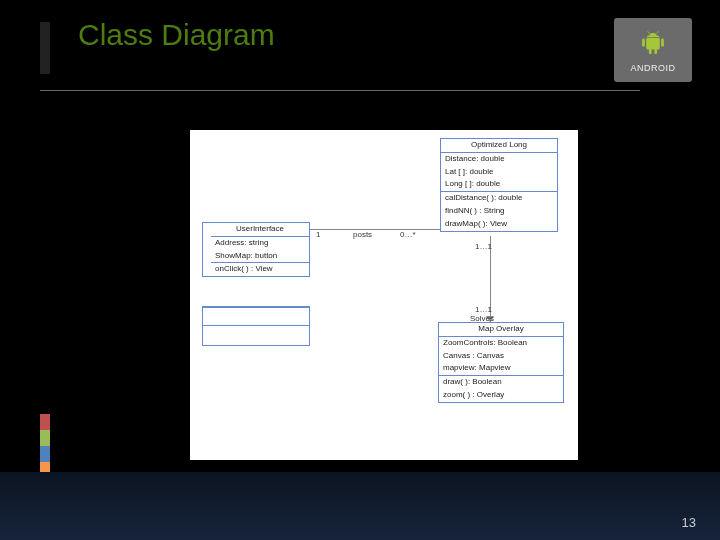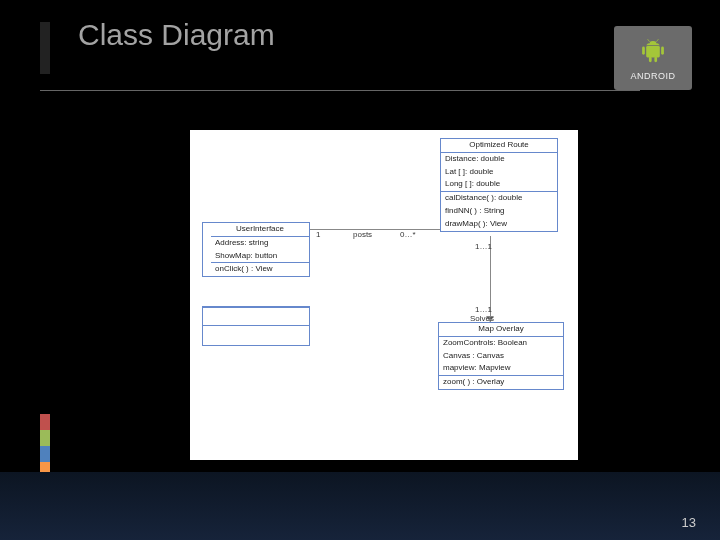--- a/index.html
+++ b/index.html
@@ -12,21 +12,21 @@
     overflow: hidden;
   }
   .header {
     position: relative;
     padding: 18px 0 0 78px;
     height: 96px;
   }
   .title {
     font-family: "Trebuchet MS", "Segoe UI", sans-serif;
     font-size: 30px;
-    color: #a3a3a3;
+    color: #4d7c0f;
     font-weight: 400;
   }
   .title-bar {
     position: absolute;
     left: 40px;
     top: 22px;
     width: 10px;
     height: 52px;
     background: #222;
   }
@@ -34,21 +34,21 @@
     position: absolute;
     left: 40px;
     top: 90px;
     width: 600px;
     height: 1px;
     background: #666;
   }
   .android-logo {
     position: absolute;
     right: 28px;
-    top: 26px;
+    top: 18px;
     width: 78px;
     height: 64px;
     background: #6b6b6b;
     border-radius: 3px;
     display: flex;
     flex-direction: column;
     align-items: center;
     justify-content: center;
     gap: 2px;
   }
@@ -183,41 +183,42 @@
       <div class="row">onClick( ) : View</div>
     </div>
   </div>
 
   <div class="uml-box" style="left:12px; top:176px; width:108px; height:40px;">
     <div class="sec" style="height:18px;"></div>
     <div class="sec" style="height:18px;"></div>
   </div>
 
   <div class="uml-box" style="left:250px; top:8px; width:118px;">
-    <div class="row name">Optimized Route</div>
+    <div class="row name">Optimized Long</div>
     <div class="sec">
       <div class="row">Distance: double</div>
       <div class="row">Lat [ ]: double</div>
       <div class="row">Long [ ]: double</div>
     </div>
     <div class="sec">
       <div class="row">calDistance( ): double</div>
       <div class="row">findNN( ) : String</div>
       <div class="row">drawMap( ): View</div>
     </div>
   </div>
 
   <div class="uml-box" style="left:248px; top:192px; width:126px;">
     <div class="row name">Map Overlay</div>
     <div class="sec">
       <div class="row">ZoomControls: Boolean</div>
       <div class="row">Canvas : Canvas</div>
       <div class="row">mapview: Mapview</div>
     </div>
     <div class="sec">
+      <div class="row">draw( ): Boolean</div>
       <div class="row">zoom( ) : Overlay</div>
     </div>
   </div>
 
   <div class="conn" style="left:120px; top:99px; width:130px; height:1px;"></div>
   <div class="conn-label" style="left:126px; top:100px;">1</div>
   <div class="conn-label" style="left:163px; top:100px;">posts</div>
   <div class="conn-label" style="left:210px; top:100px;">0…*</div>
 
   <div class="conn" style="left:300px; top:106px; width:1px; height:86px;"></div>

